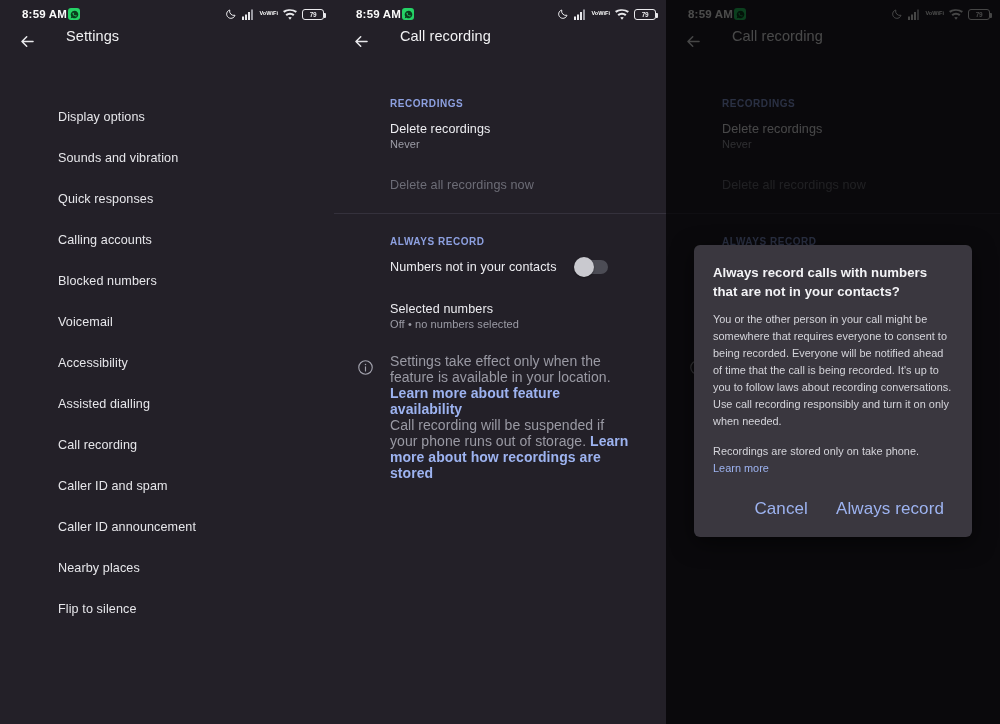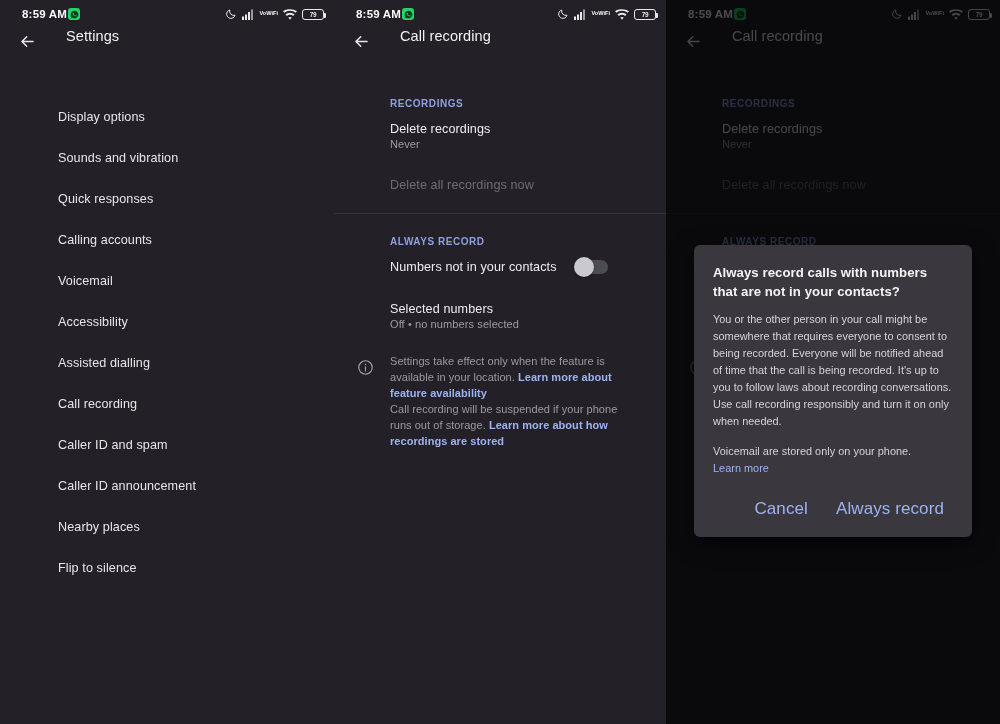--- a/index.html
+++ b/index.html
@@ -98,21 +98,21 @@
     box-shadow: 0 1px 2px rgba(0,0,0,.4);
   }
 
   .divider { height: 1px; background: #34313c; margin-top: 14px; }
 
   .footer-block { padding: 16px 18px 0 18px; display: flex; }
   .info-icon { width: 26px; flex: none; padding-top: 6px; display: flex; justify-content: center; }
   .info-icon svg { width: 17px; height: 17px; }
   .footer-texts { padding-left: 12px; padding-right: 14px; }
   .footer-p {
-    font-size: 11px; line-height: 16px; color: #9a9aa4; letter-spacing: .05px;
+    font-size: 14px; line-height: 16px; color: #9a9aa4; letter-spacing: .05px;
   }
   .footer-p + .footer-p { }
   .footer-link { color: #9db3f0; font-weight: bold; cursor: pointer; }
 
   
   .scrim {
     position: absolute; inset: 0; background: rgba(0,0,0,.70); z-index: 5;
   }
   .dialog {
     position: absolute; z-index: 6;
@@ -199,20 +199,23 @@
       <div class="settings-item">
           <span>Sounds and vibration</span>
         </div>
       <div class="settings-item">
           <span>Quick responses</span>
         </div>
       <div class="settings-item">
           <span>Calling accounts</span>
         </div>
       <div class="settings-item">
+          <span>Blocked numbers</span>
+        </div>
+      <div class="settings-item">
           <span>Voicemail</span>
         </div>
       <div class="settings-item">
           <span>Accessibility</span>
         </div>
       <div class="settings-item">
           <span>Assisted dialling</span>
         </div>
       <div class="settings-item">
           <span>Call recording</span>
@@ -440,21 +443,21 @@
         </div>
       </div>
     </div>
 
     <div class="scrim"></div>
 
     <div class="dialog">
       <div class="dialog-title">Always record calls with numbers that are not in your contacts?</div>
       <div class="dialog-body">You or the other person in your call might be somewhere that requires everyone to consent to being recorded. Everyone will be notified ahead of time that the call is being recorded. It's up to you to follow laws about recording conversations. Use call recording responsibly and turn it on only when needed.</div>
       <div class="dialog-body">
-        <span>Voicemail are stored only on your phone.</span><br>
+        <span>Recordings are stored only on take phone.</span><br>
         <span class="dialog-link">Learn more</span>
       </div>
       <div class="dialog-actions">
         <button class="dialog-btn">Cancel</button>
         <button class="dialog-btn">Always record</button>
       </div>
     </div>
   </div>
 
 </div>

